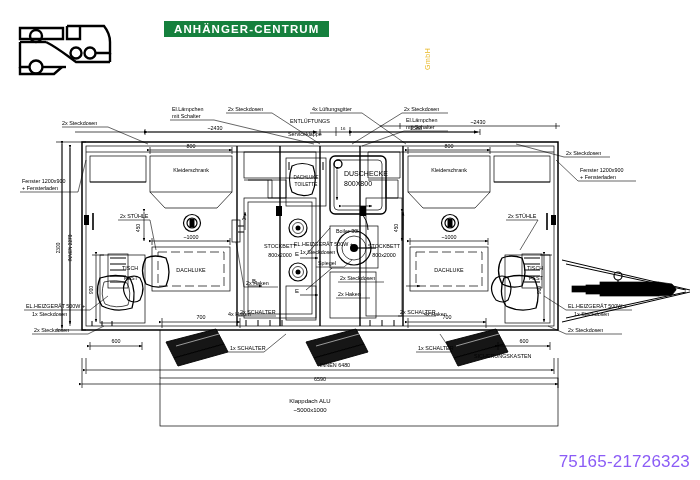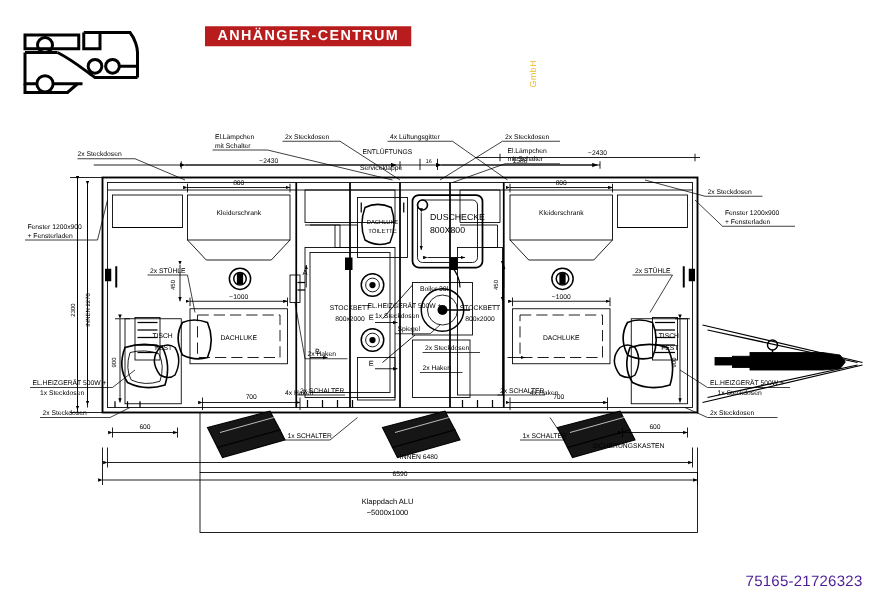--- a/index.html
+++ b/index.html
@@ -16,21 +16,21 @@
   }
 
   
   #header { position: absolute; left: 0; top: 0; width: 700px; height: 100px; }
 
   #logo-mark { position: absolute; left: 16px; top: 22px; width: 98px; height: 58px; }
 
   #logo-brand { position: absolute; left: 112px; top: 18px; width: 330px; height: 72px; }
   #anhaenger-bar {
     position: absolute; left: 52px; top: 3px;
-    background: #b91c1c; color: #fff;
+    background: #15803d; color: #fff;
     font-size: 11.5px; font-weight: bold; letter-spacing: 1.1px;
     padding: 2px 10px 2px 10px;
     font-family: "Liberation Sans", sans-serif;
     white-space: nowrap;
   }
   #rosemeier-word {
     position: absolute; left: 0px; top: 14px;
     color: #E9B824;
     font-family: "DejaVu Sans", sans-serif;
     font-weight: bold;
@@ -47,21 +47,21 @@
     letter-spacing: 0.5px;
   }
 
   
   #drawing { position: absolute; left: 0; top: 100px; width: 700px; height: 340px; }
   #drawing svg { display: block; }
 
   
   #watermark {
     position: absolute; right: 10px; bottom: 8px;
-    color: #4c1d95; font-size: 12px;
+    color: #8b5cf6; font-size: 17px;
     font-family: "Liberation Sans", sans-serif;
     letter-spacing: 0.2px;
   }
 </style>
 </head>
 <body>
 
 <div id="page">
 
   <div id="header">

